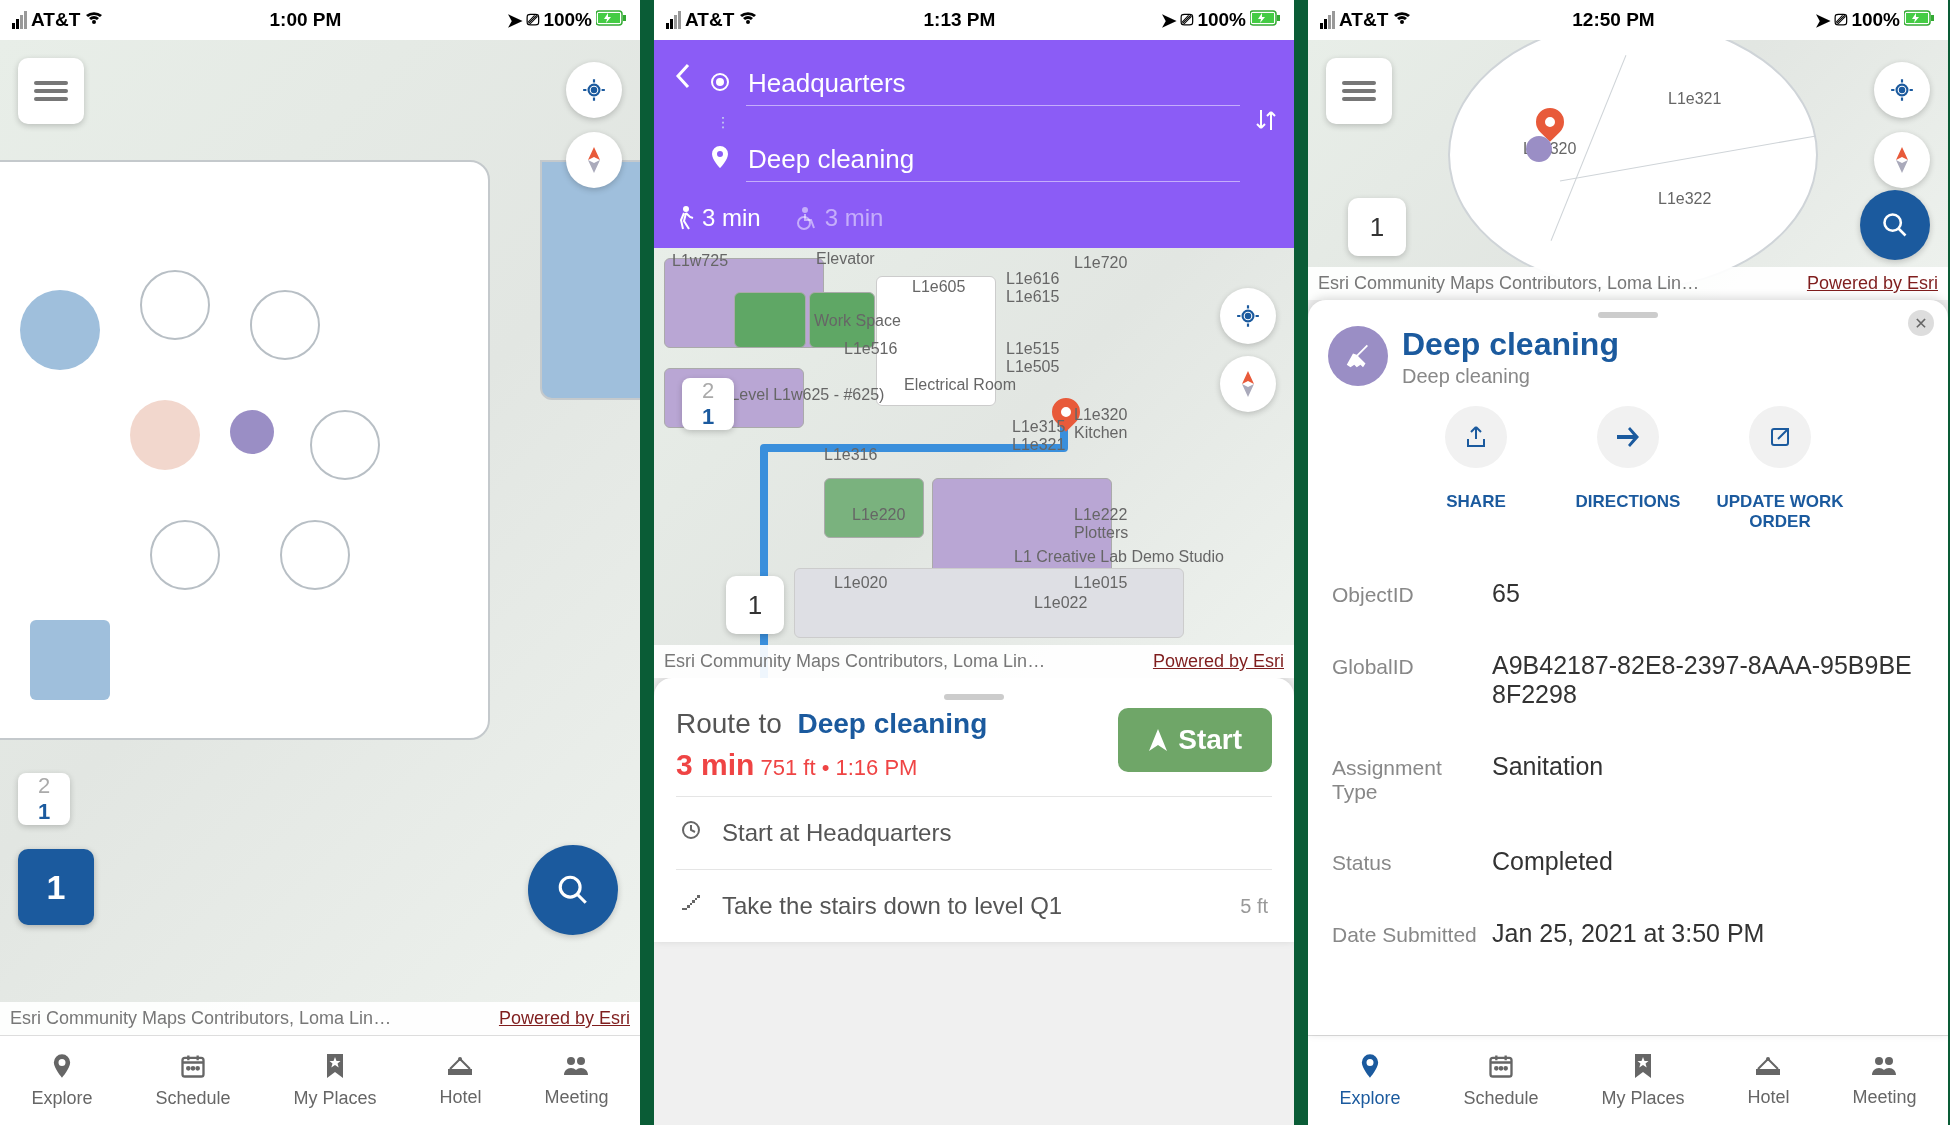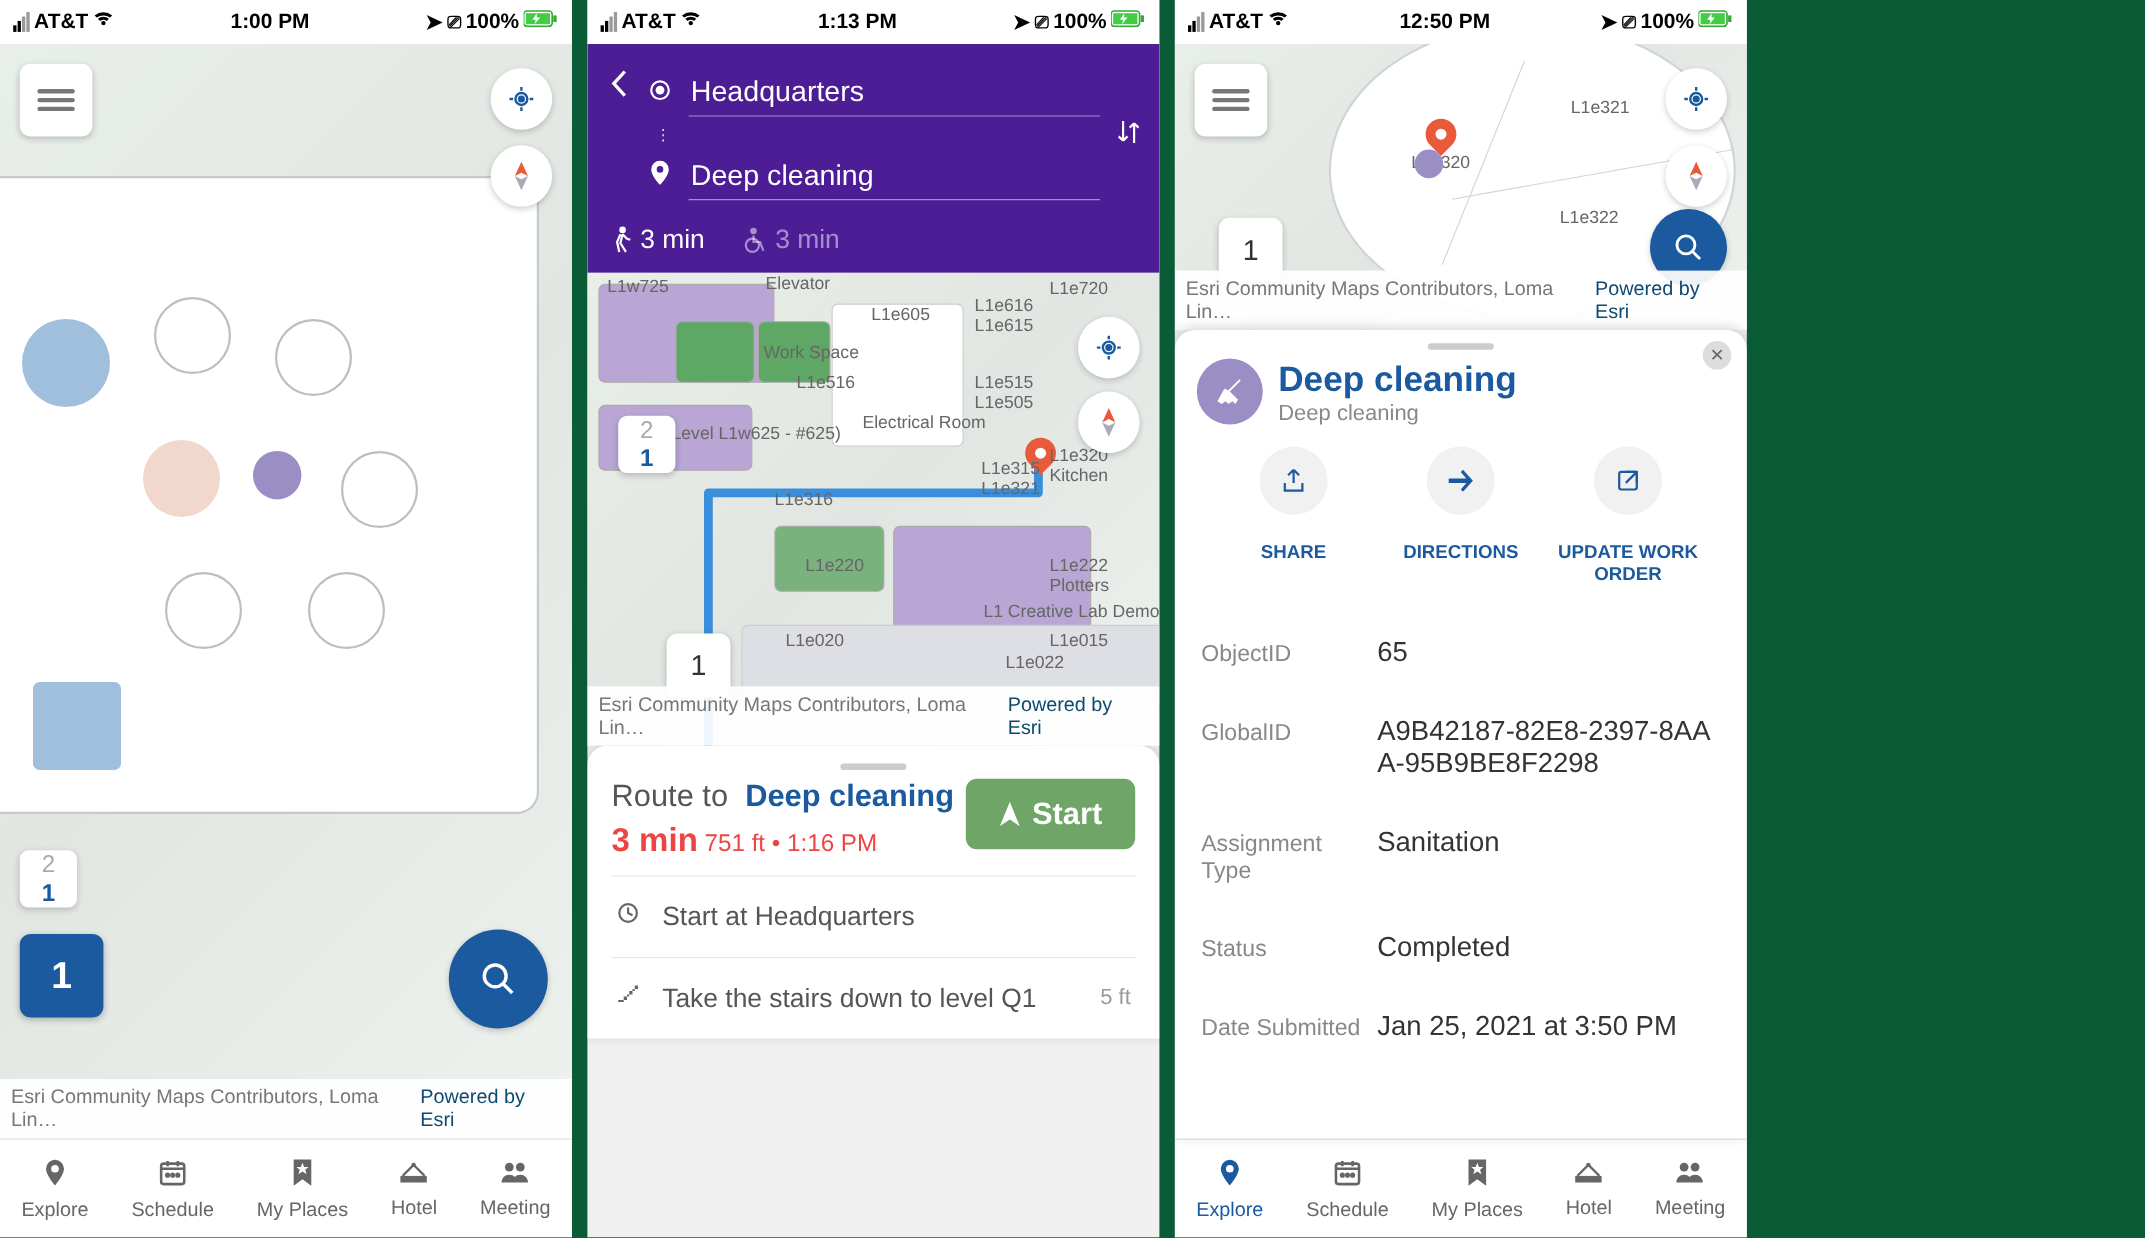--- a/index.html
+++ b/index.html
@@ -6,21 +6,21 @@
   body {
     font-family: -apple-system, BlinkMacSystemFont, "Segoe UI", Helvetica, Arial, sans-serif;
     background: #0a5c36;
     display: flex;
     gap: 14px;
     width: 1950px;
     height: 1125px;
     padding: 0;
   }
   .phone {
-    width: 520px;
+    width: 640px;
     height: 1125px;
     background: #f0f0f0;
     position: relative;
     overflow: hidden;
     display: flex;
     flex-direction: column;
   }
 
   
   .status-bar {
@@ -51,21 +51,21 @@
   .map-attrib {
     position:absolute;
     bottom:0; left:0; right:0;
     background:rgba(255,255,255,0.92);
     font-size:18px;
     color:#777;
     display:flex;
     justify-content:space-between;
     padding:6px 10px;
   }
-  .map-attrib .right { color:#0c4a6e;}
+  .map-attrib .right { text-decoration: underline; color:#7f1d1d;}
   .round-btn {
     position:absolute;
     width:56px; height:56px;
     border-radius:50%;
     background:#fff;
     box-shadow:0 2px 6px rgba(0,0,0,0.2);
     display:flex; align-items:center; justify-content:center;
     color:#1b5a9e;
     font-size:22px;
   }
@@ -123,21 +123,21 @@
     align-items:center;
     font-size:18px;
     color:#666;
   }
   .nav-item { display:flex; flex-direction:column; align-items:center; gap:3px; }
   .nav-item.active { color:#1b5a9e; }
   .nav-icon { font-size:30px; line-height:1; }
 
   
   .dir-header {
-    background:#4c1d95;
+    background:#8b5cf6;
     color:#fff;
     padding:14px 16px 12px;
   }
   .dir-row { display:flex; align-items:center; gap:16px; padding:8px 0;}
   .dir-row .field {
     flex:1;
     border-bottom:1px solid rgba(255,255,255,0.5);
     padding:6px 2px;
     font-size:26px;
   }

